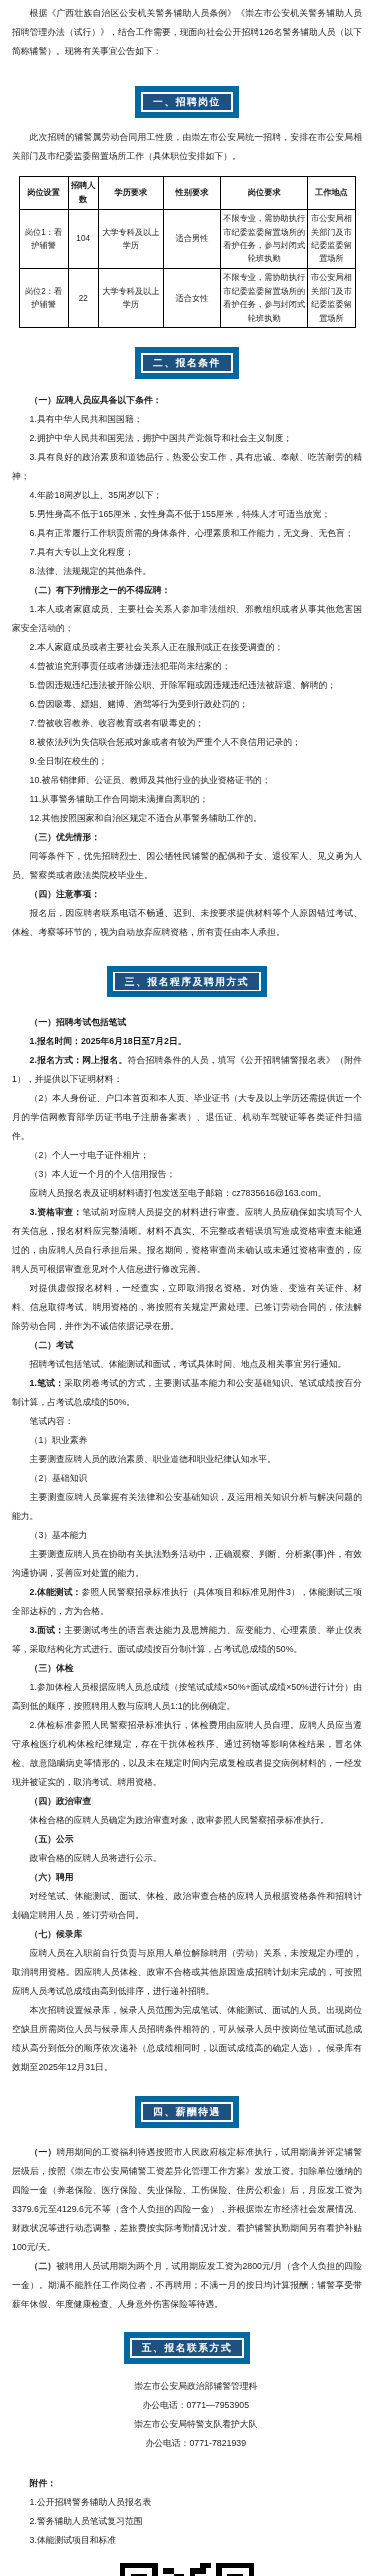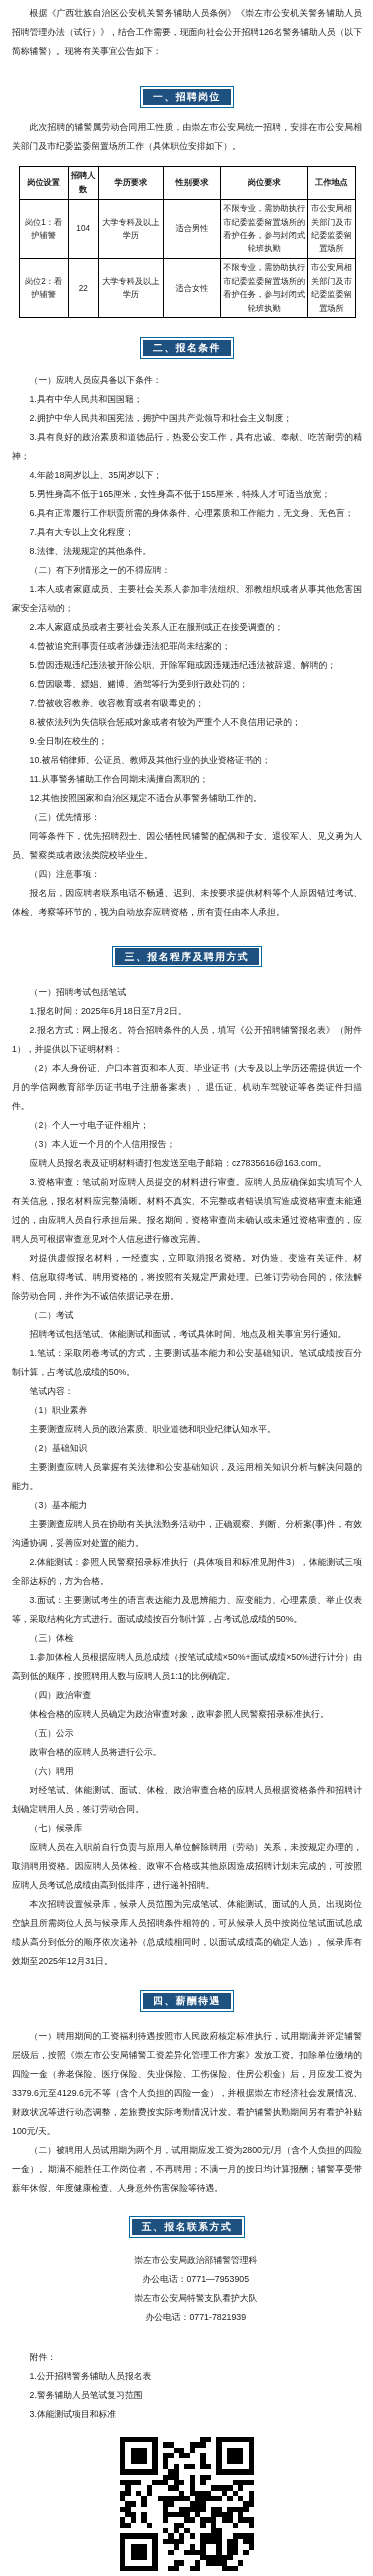--- a/index.html
+++ b/index.html
@@ -2,24 +2,24 @@
 <html style="font-size:8.2px"><head>
 <meta charset="utf-8">
 <style>
   html,body{margin:0;padding:0;background:#ffffff;}
   .page{
     width:374px;height:2844px;overflow:hidden;margin:0 auto;background:#fff;
     font-family:"Liberation Sans","DejaVu Sans",sans-serif;color:#1c1c1c;
     box-sizing:border-box;padding:4.1px 12px 0 12px;position:relative;
   }
   .para{font-size:8.8px;line-height:19px;margin:0;text-align:justify;text-indent:2em;color:#1c1c1c;}
-  .b{font-weight:normal;}
+  .b{font-weight:bold;}
   .sechdr-row{text-align:center;}
   .sechdr{
-    display:inline-block;border:1px solid #0369a1;background:#fff;padding:1.5px;
+    display:inline-block;border:6px solid #0369a1;background:#fff;padding:1.5px;
   }
   .sechdr-inner{
     background:#1e5180;color:#fff;font-size:9.8px;font-weight:bold;
     letter-spacing:1.5px;padding:1.5px 10.3px;line-height:13.4px;
   }
   table.jobs{border-collapse:collapse;margin:10px auto 0 auto;width:337px;table-layout:fixed;}
   table.jobs th,table.jobs td{
     border:0.5px solid #000;text-align:center;vertical-align:middle;
     font-size:8.2px;line-height:13.4px;padding:2.1px 1.5px;word-break:break-all;
   }
@@ -146,20 +146,21 @@
   <p class="para">主要测查应聘人员的政治素质、职业道德和职业纪律认知水平。</p>
   <p class="para">（2）基础知识</p>
   <p class="para">主要测查应聘人员掌握有关法律和公安基础知识，及运用相关知识分析与解决问题的能力。</p>
   <p class="para">（3）基本能力</p>
   <p class="para">主要测查应聘人员在协助有关执法勤务活动中，正确观察、判断、分析案(事)件，有效沟通协调，妥善应对处置的能力。</p>
   <p class="para"><span class="b">2.体能测试：</span><span>参照人民警察招录标准执行（具体项目和标准见附件3），体能测试三项全部达标的，方为合格。</span></p>
   <p class="para"><span class="b">3.面试：</span><span>主要测试考生的语言表达能力及思辨能力、应变能力、心理素质、举止仪表等，采取结构化方式进行。面试成绩按百分制计算，占考试总成绩的50%。</span></p>
 
   <p class="para b">（三）体检</p>
   <p class="para">1.参加体检人员根据应聘人员总成绩（按笔试成绩×50%+面试成绩×50%进行计分）由高到低的顺序，按照聘用人数与应聘人员1:1的比例确定。</p>
+  <p class="para">2.体检标准参照人民警察招录标准执行，体检费用由应聘人员自理。应聘人员应当遵守承检医疗机构体检纪律规定，存在干扰体检秩序、通过药物等影响体检结果，冒名体检、故意隐瞒病史等情形的，以及未在规定时间内完成复检或者提交病例材料的，一经发现并被证实的，取消考试、聘用资格。</p>
   <p class="para b">（四）政治审查</p>
   <p class="para">体检合格的应聘人员确定为政治审查对象，政审参照人民警察招录标准执行。</p>
   <p class="para b">（五）公示</p>
   <p class="para">政审合格的应聘人员将进行公示。</p>
   <p class="para b">（六）聘用</p>
   <p class="para">对经笔试、体能测试、面试、体检、政治审查合格的应聘人员根据资格条件和招聘计划确定聘用人员，签订劳动合同。</p>
   <p class="para b">（七）候录库</p>
   <p class="para">应聘人员在入职前自行负责与原用人单位解除聘用（劳动）关系，未按规定办理的，取消聘用资格。因应聘人员体检、政审不合格或其他原因造成招聘计划未完成的，可按照应聘人员考试总成绩由高到低排序，进行递补招聘。</p>
   <p class="para">本次招聘设置候录库，候录人员范围为完成笔试、体能测试、面试的人员。出现岗位空缺且所需岗位人员与候录库人员招聘条件相符的，可从候录人员中按岗位笔试面试总成绩从高分到低分的顺序依次递补（总成绩相同时，以面试成绩高的确定人选）。候录库有效期至2025年12月31日。</p>
 

